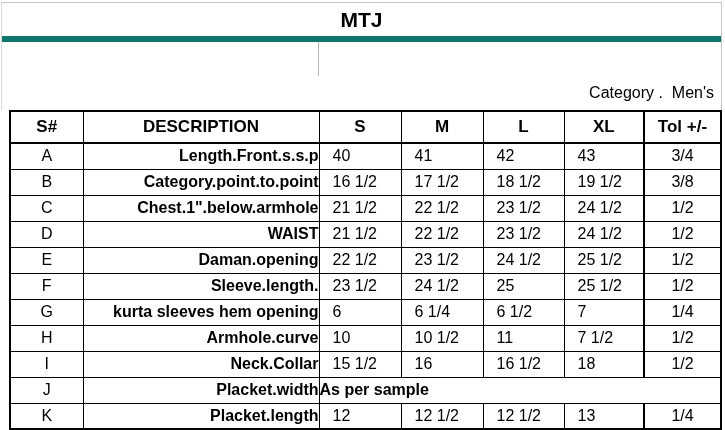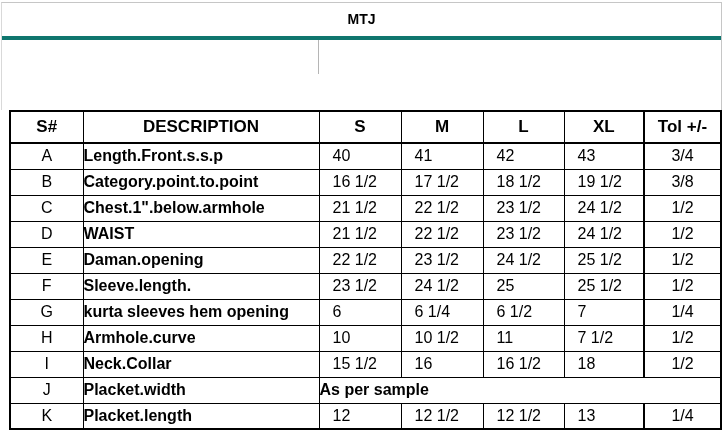--- a/index.html
+++ b/index.html
@@ -25,23 +25,23 @@
     height: 108px;
     border-top: 1px solid #c6c6c6;
     border-left: 1px solid #d9d9d9;
     border-right: 1px solid #c6c6c6;
     box-sizing: border-box;
   }
   .row-brand {
     height: 33px;
     line-height: 33px;
     text-align: center;
-    font-size: 14px;
+    font-size: 21px;
     font-weight: bold;
-    border-bottom: 4px solid #0f766e;
+    border-bottom: 6px solid #0f766e;
   }
   .row-product {
     height: 39px;
     line-height: 39px;
     text-align: center;
     font-size: 25px;
     border-bottom: 1px solid #c6c6c6;
   }
   .row-category {
     position: relative;
@@ -81,36 +81,36 @@
   .size-table tbody tr { height: 26px; }
   .size-table th {
     font-size: 17px;
     font-weight: bold;
     text-align: center;
     border-top: 2px solid #000;
     border-bottom: 2px solid #000;
   }
   .size-table td { font-size: 16px; }
   .c-sn   { text-align: center; }
-  .c-desc { text-align: left; font-weight: bold; margin-top: 28px; }
+  .c-desc { text-align: right; font-weight: bold; margin-top: 28px; }
   .c-val  { text-align: left; padding-left: 13px !important; }
   .c-tol  { text-align: center; border-left: 2px solid #000 !important; }
   .c-merged { text-align: left; font-weight: bold; border-right: none !important; }
   .c-tol-empty { border-left: none !important; }
   th.col-tol { border-left: 2px solid #000 !important; }
 </style>
 </head>
 <body>
 
 <div class="canvas">
 
   <div class="top-band">
     <div class="row-brand">MTJ</div>
     <div class="row-category">
-      <div class="cat-divider"></div>
+      <div class="cat-divider"></div><span>Category .  Men's</span>
     </div>
   </div>
 
   <table class="size-table">
     <colgroup>
       <col style="width:73px">
       <col style="width:236px">
       <col style="width:82px">
       <col style="width:82px">
       <col style="width:81px">

